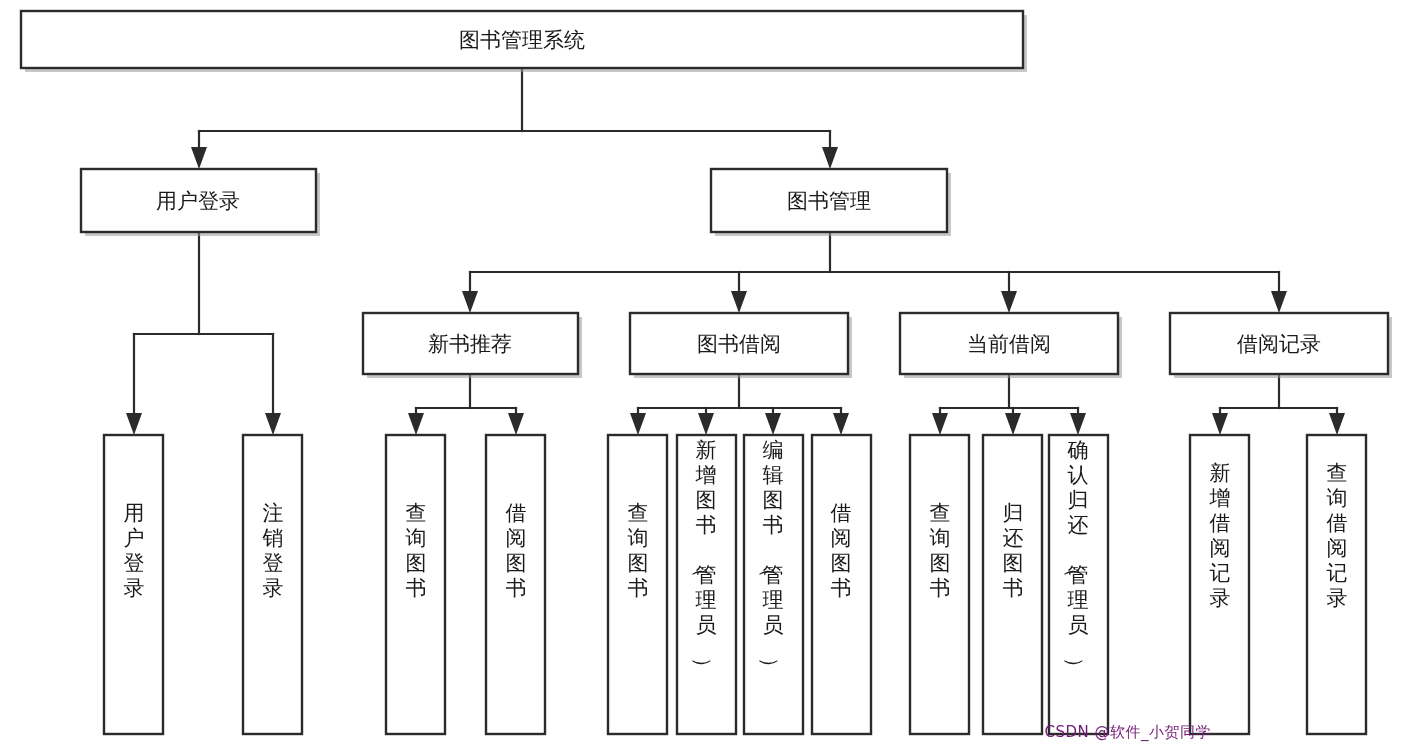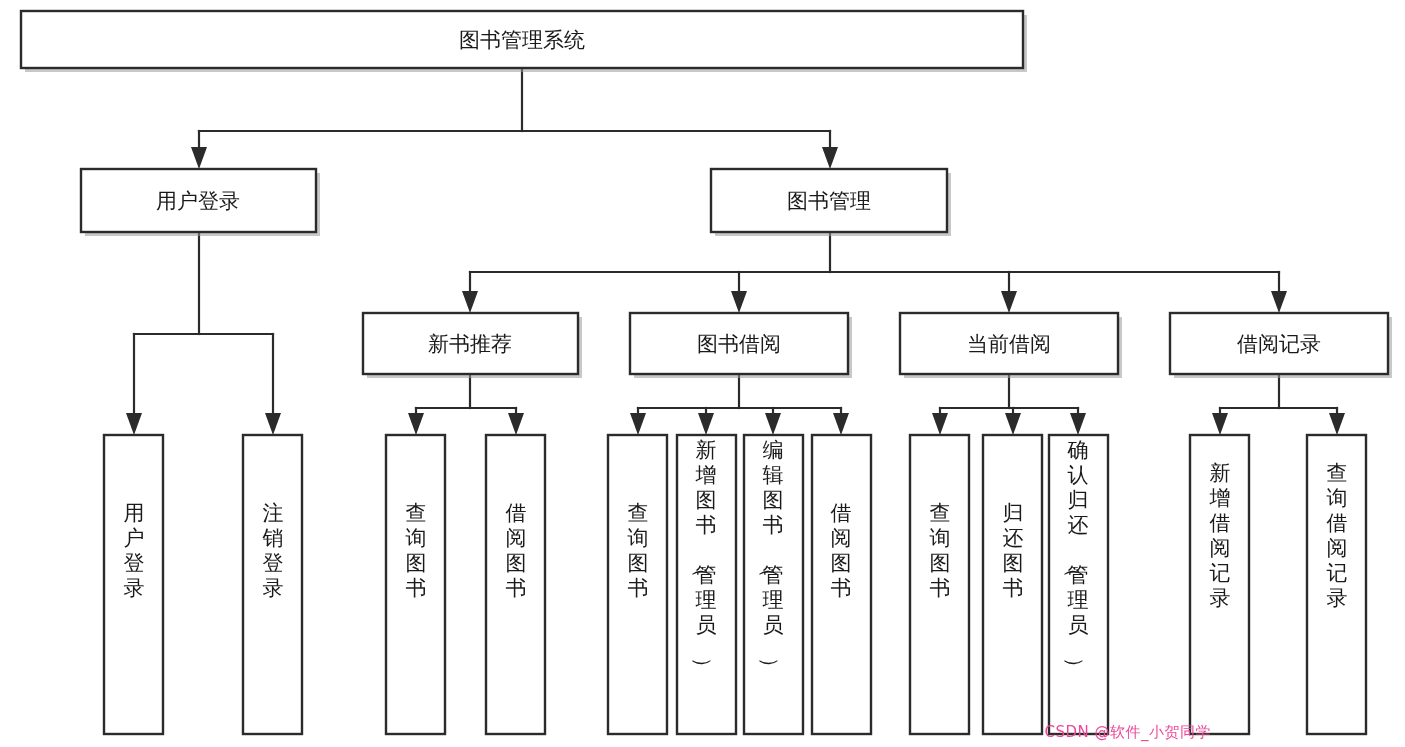--- a/index.html
+++ b/index.html
@@ -58,21 +58,21 @@
     font-family: "DejaVu Sans", "Liberation Sans", sans-serif;
     font-size: 21px;
     text-anchor: middle;
   }
   .watermark {
     position: absolute;
     right: 12px;
     bottom: 5px;
     font-family: "DejaVu Sans", "Liberation Sans", sans-serif;
     font-size: 15px;
-    color: #ec4899;
+    color: #701a75;
     letter-spacing: 0.5px;
     white-space: nowrap;
     user-select: none;
   }
 </style>
 </head>
 <body>
 
 <div id="diagram-root">
 

